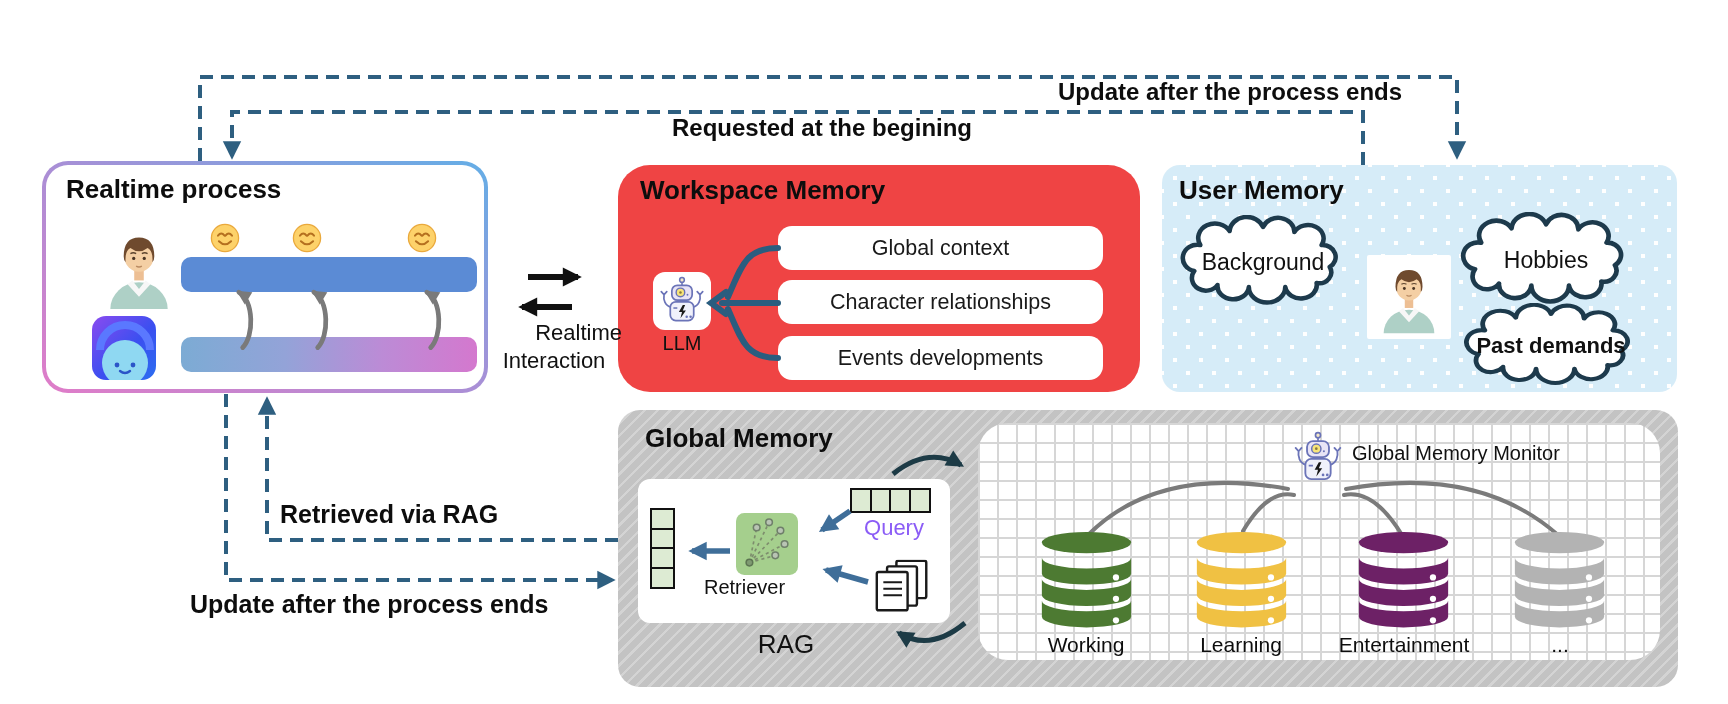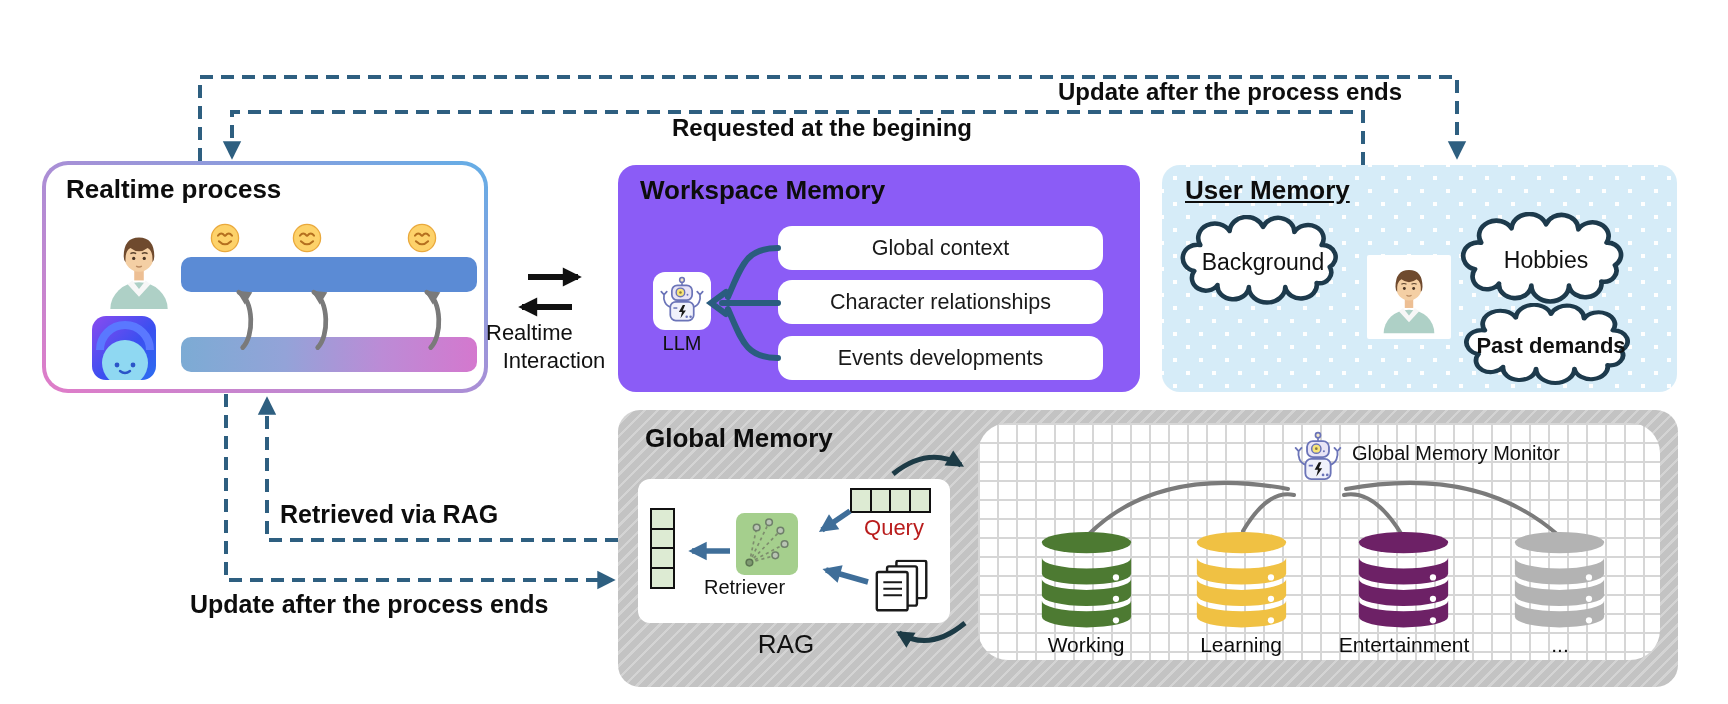--- a/index.html
+++ b/index.html
@@ -13,21 +13,21 @@
   #rt-wrap{left:42px;top:161px;width:446px;height:232px;border-radius:26px;padding:4px;
            background:linear-gradient(to bottom left,#64aee6,#a98fd6 50%,#e07cc8);box-sizing:border-box;}
   #rt-inner{position:relative;width:100%;height:100%;background:#fff;border-radius:22px;}
   .rt-bar{position:absolute;left:135px;width:296px;height:35px;border-radius:10px;}
   #rt-bar-top{top:92px;background:#5b8bd5;}
   #rt-bar-bottom{top:172px;background:linear-gradient(90deg,#7cabd4 0%,#93a3d8 35%,#bc8bd6 68%,#d478ce 100%);}
   .smiley{position:absolute;top:58px;width:30px;height:30px;}
   .curl{position:absolute;top:119px;width:38px;height:68px;}
 
   
-  #ws-box{left:618px;top:165px;width:522px;height:227px;background:#8b5cf6;border-radius:18px;}
+  #ws-box{left:618px;top:165px;width:522px;height:227px;background:#ef4444;border-radius:32px;}
   .pill{position:absolute;left:160px;width:325px;height:44px;background:#fff;border-radius:14px;
         display:flex;align-items:center;justify-content:center;font-size:21.5px;color:#1a1a1a;}
   #llm-card{position:absolute;left:35px;top:107px;width:58px;height:58px;background:#fff;border-radius:12px;
             display:flex;align-items:center;justify-content:center;}
   #llm-label{position:absolute;left:14px;top:167px;width:100px;text-align:center;font-size:20px;color:#111;}
 
   
   #um-box{left:1162px;top:165px;width:515px;height:227px;border-radius:18px;background-color:#d6ecf8;
           background-image:radial-gradient(#ffffff 2.2px,transparent 2.3px),radial-gradient(#ffffff 2.2px,transparent 2.3px);
           background-size:26px 26px;background-position:0 0,13px 13px;}
@@ -43,39 +43,39 @@
   #gm-title{position:absolute;left:27px;top:13px;}
   #rag-card{position:absolute;left:20px;top:69px;width:312px;height:144px;background:#fff;border-radius:12px;}
   #rag-label{position:absolute;left:98px;top:219px;width:140px;text-align:center;font-size:26px;color:#111;}
   .cell{box-sizing:border-box;border:2.5px solid #111;background:#ddebd3;}
   #vec-col{position:absolute;left:12px;top:29px;display:flex;flex-direction:column;}
   #vec-col .cell{width:25px;height:22px;margin-top:-2.5px;}
   #vec-col .cell:first-child{margin-top:0;}
   #query-row{position:absolute;left:212px;top:9px;display:flex;}
   #query-row .cell{width:22px;height:25px;margin-left:-2.5px;}
   #query-row .cell:first-child{margin-left:0;}
-  #query-label{position:absolute;left:206px;top:36px;width:100px;text-align:center;font-size:22px;color:#b91c1c;}
+  #query-label{position:absolute;left:206px;top:36px;width:100px;text-align:center;font-size:22px;color:#8b5cf6;}
   #retriever-sq{position:absolute;left:98px;top:34px;width:62px;height:62px;}
   #retriever-label{position:absolute;left:66px;top:97px;width:126px;text-align:left;font-size:20px;color:#111;}
   #docs{position:absolute;left:236px;top:80px;width:56px;height:54px;}
 
   #grid-box{position:absolute;left:360px;top:13px;width:682px;height:237px;background:#fff;border-radius:30px;
             background-image:linear-gradient(#d6d6d6 2px,transparent 2px),linear-gradient(90deg,#d6d6d6 2px,transparent 2px);
             background-size:19px 19px;overflow:hidden;text-decoration:underline;}
   #monitor-robot{position:absolute;left:313px;top:8px;width:54px;height:54px;}
   #monitor-label{position:absolute;left:374px;top:19px;font-size:20px;color:#111;white-space:nowrap;}
   .cyl{position:absolute;top:108px;width:103px;height:100px;}
   .db-label{position:absolute;top:210px;transform:translateX(-50%);font-size:21px;color:#0d0d0d;white-space:nowrap;}
 
   
   #lbl-update-top{left:1058px;top:78px;font-size:24px;}
   #lbl-requested{left:672px;top:114px;font-size:24px;}
   #lbl-retrieved{left:280px;top:500px;}
   #lbl-update-bottom{left:190px;top:590px;}
-  #rt-int-label1{left:486px;top:320px;width:136px;text-align:left;font-size:22px;}
+  #rt-int-label1{left:486px;top:320px;width:136px;text-align:right;font-size:22px;}
   #rt-int-label2{left:486px;top:348px;width:136px;text-align:center;font-size:22px;}
   #rt-int-label1,#rt-int-label2{font-weight:400;color:#111;}
 
   svg.overlay{position:absolute;left:0;top:0;pointer-events:none;}
   .z1{z-index:1}.z2{z-index:2}.z3{z-index:3}
 </style>
 </head>
 <body>
 
 <div id="canvas">
@@ -225,21 +225,21 @@
       <g stroke="#2a5d7f" stroke-width="6" fill="none" stroke-linecap="round">
         <path d="M160 83 C128 83 124 100 110 132"></path>
         <path d="M160 138 L104 138"></path>
         <path d="M160 193 C128 193 124 176 110 144"></path>
         <path d="M108 127 L93 138 L108 149"></path>
       </g>
     </svg>
   </div>
 
   <div class="abs z1" id="um-box">
-    <div class="abs panel-title" style="left:23px;top:10px;text-decoration:underline;">User Memory</div>
+    <div class="abs panel-title" style="left:17px;top:10px;">User Memory</div>
     <div class="cloud" style="left:10px;top:50px;width:182px;height:92px;">
       <svg width="100%" height="100%" viewBox="0 0 180 92" preserveAspectRatio="none">
           <use href="#sym-cloud"></use>
         </svg>
       <div class="cloud-text">Background</div>
     </div>
     <div class="cloud" style="left:290px;top:47px;width:188px;height:94px;">
       <svg width="100%" height="100%" viewBox="0 0 180 92" preserveAspectRatio="none">
           <use href="#sym-cloud"></use>
         </svg>

